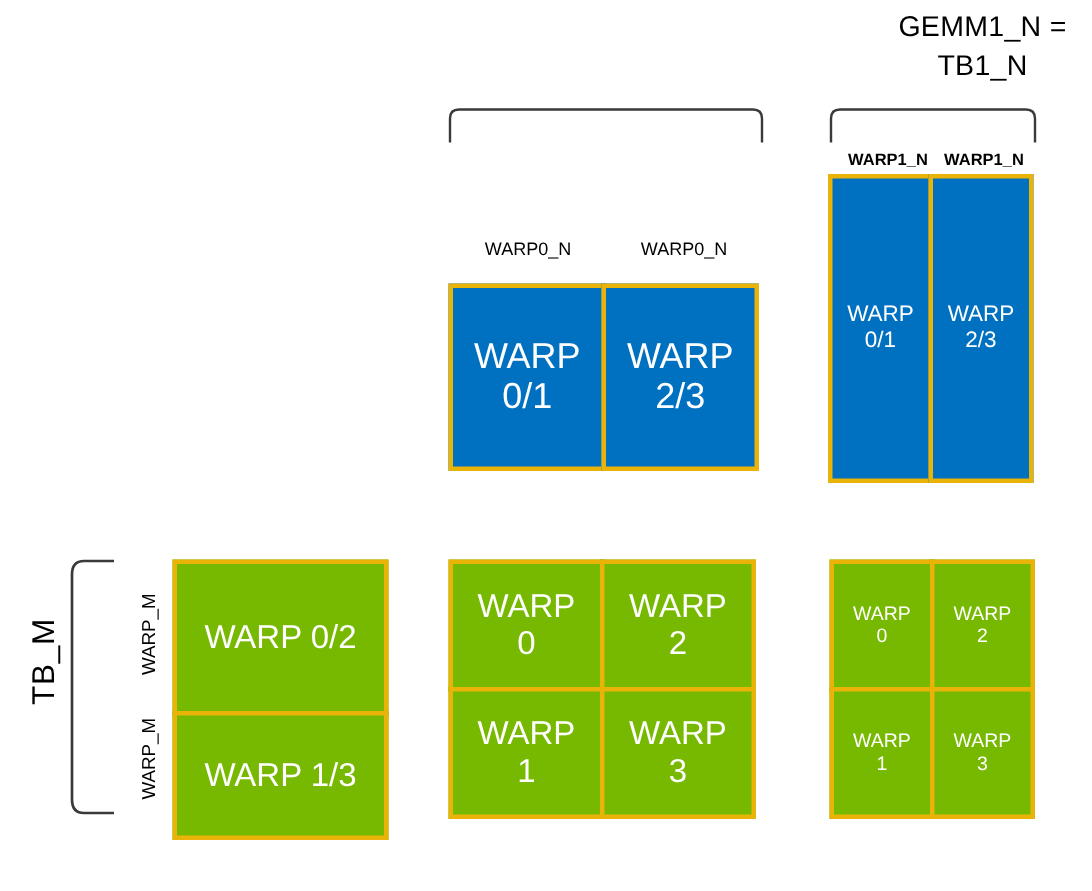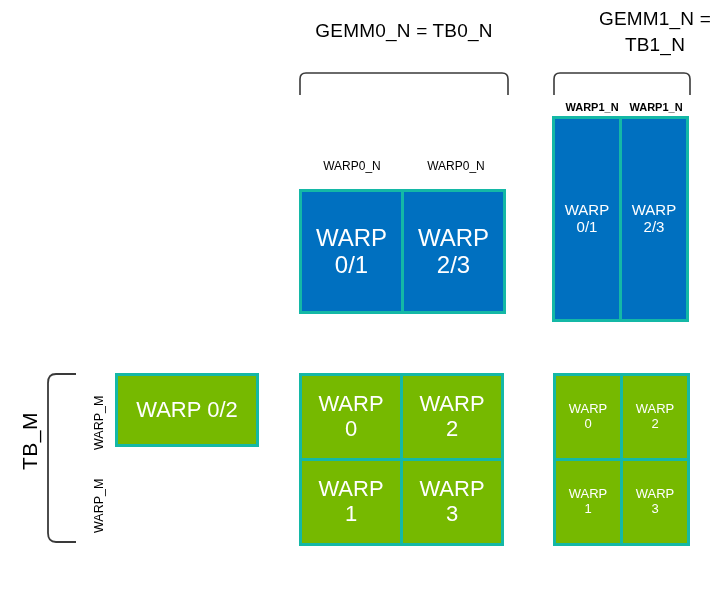--- a/index.html
+++ b/index.html
@@ -76,21 +76,21 @@
   }
 
   
   .block {
     position: absolute;
     box-sizing: border-box;
     display: flex;
   }
   .cell {
     box-sizing: border-box;
-    border: 3px solid #14b8a6;
+    border: 3px solid #eab308;
     display: flex;
     align-items: center;
     justify-content: center;
     text-align: center;
     color: #ffffff;
     line-height: 1.12;
     white-space: pre-line;
     font-family: "Liberation Sans", sans-serif;
   }
   .cell.blue { background: #0070c0; }
@@ -100,21 +100,20 @@
   .fs-24 { font-size: 24px; }
   .fs-22 { font-size: 22px; }
   .fs-15 { font-size: 15px; }
   .fs-13 { font-size: 13px; }
 </style>
 </head>
 <body>
 
 <div class="canvas">
 
-  <div class="heading" style="left:296px; top:18px; width:216px;">GEMM0_N = TB0_N</div>
 
   <div class="heading" style="left:580px; top:6px; width:150px;">GEMM1_N =
 TB1_N</div>
 
   <div class="bracket-top" style="left:298px; top:70px;">
     <svg width="212" height="26" viewBox="0 0 212 26">
       <path d="M2 25 L2 9 Q2 3 8 3 L204 3 Q210 3 210 9 L210 25" fill="none" stroke="#3a3a3a" stroke-width="1.6"></path>
     </svg>
   </div>
 
@@ -149,21 +148,22 @@
       <path d="M32 2 L12 2 Q4 2 4 11 L4 161 Q4 170 12 170 L32 170" fill="none" stroke="#3a3a3a" stroke-width="1.8"></path>
     </svg>
   </div>
 
   <div class="vlabel-big" style="left:18px; top:470px;">TB_M</div>
 
   <div class="vlabel" style="left:92px; top:450px;">WARP_M</div>
   <div class="vlabel" style="left:92px; top:533px;">WARP_M</div>
 
   <div class="abs" style="left:115px; top:373px; width:144px; height:171px;">
-    <div class="cell green fs-22" style="width:144px; height:74px;">WARP 0/2</div>
+    <div class="cell green fs-22" style="width:144px; height:104px;">WARP 0/2</div>
+    <div class="cell green fs-22" style="width:144px; height:86px; margin-top:-3px;">WARP 1/3</div>
   </div>
 
   <div class="abs" style="left:299px; top:373px; width:207px; height:172px;">
     <div class="cell green fs-22" style="position:absolute; left:0px;   top:0px;  width:104px; height:88px;">WARP
 0</div>
     <div class="cell green fs-22" style="position:absolute; left:101px; top:0px;  width:104px; height:88px;">WARP
 2</div>
     <div class="cell green fs-22" style="position:absolute; left:0px;   top:85px; width:104px; height:88px;">WARP
 1</div>
     <div class="cell green fs-22" style="position:absolute; left:101px; top:85px; width:104px; height:88px;">WARP

